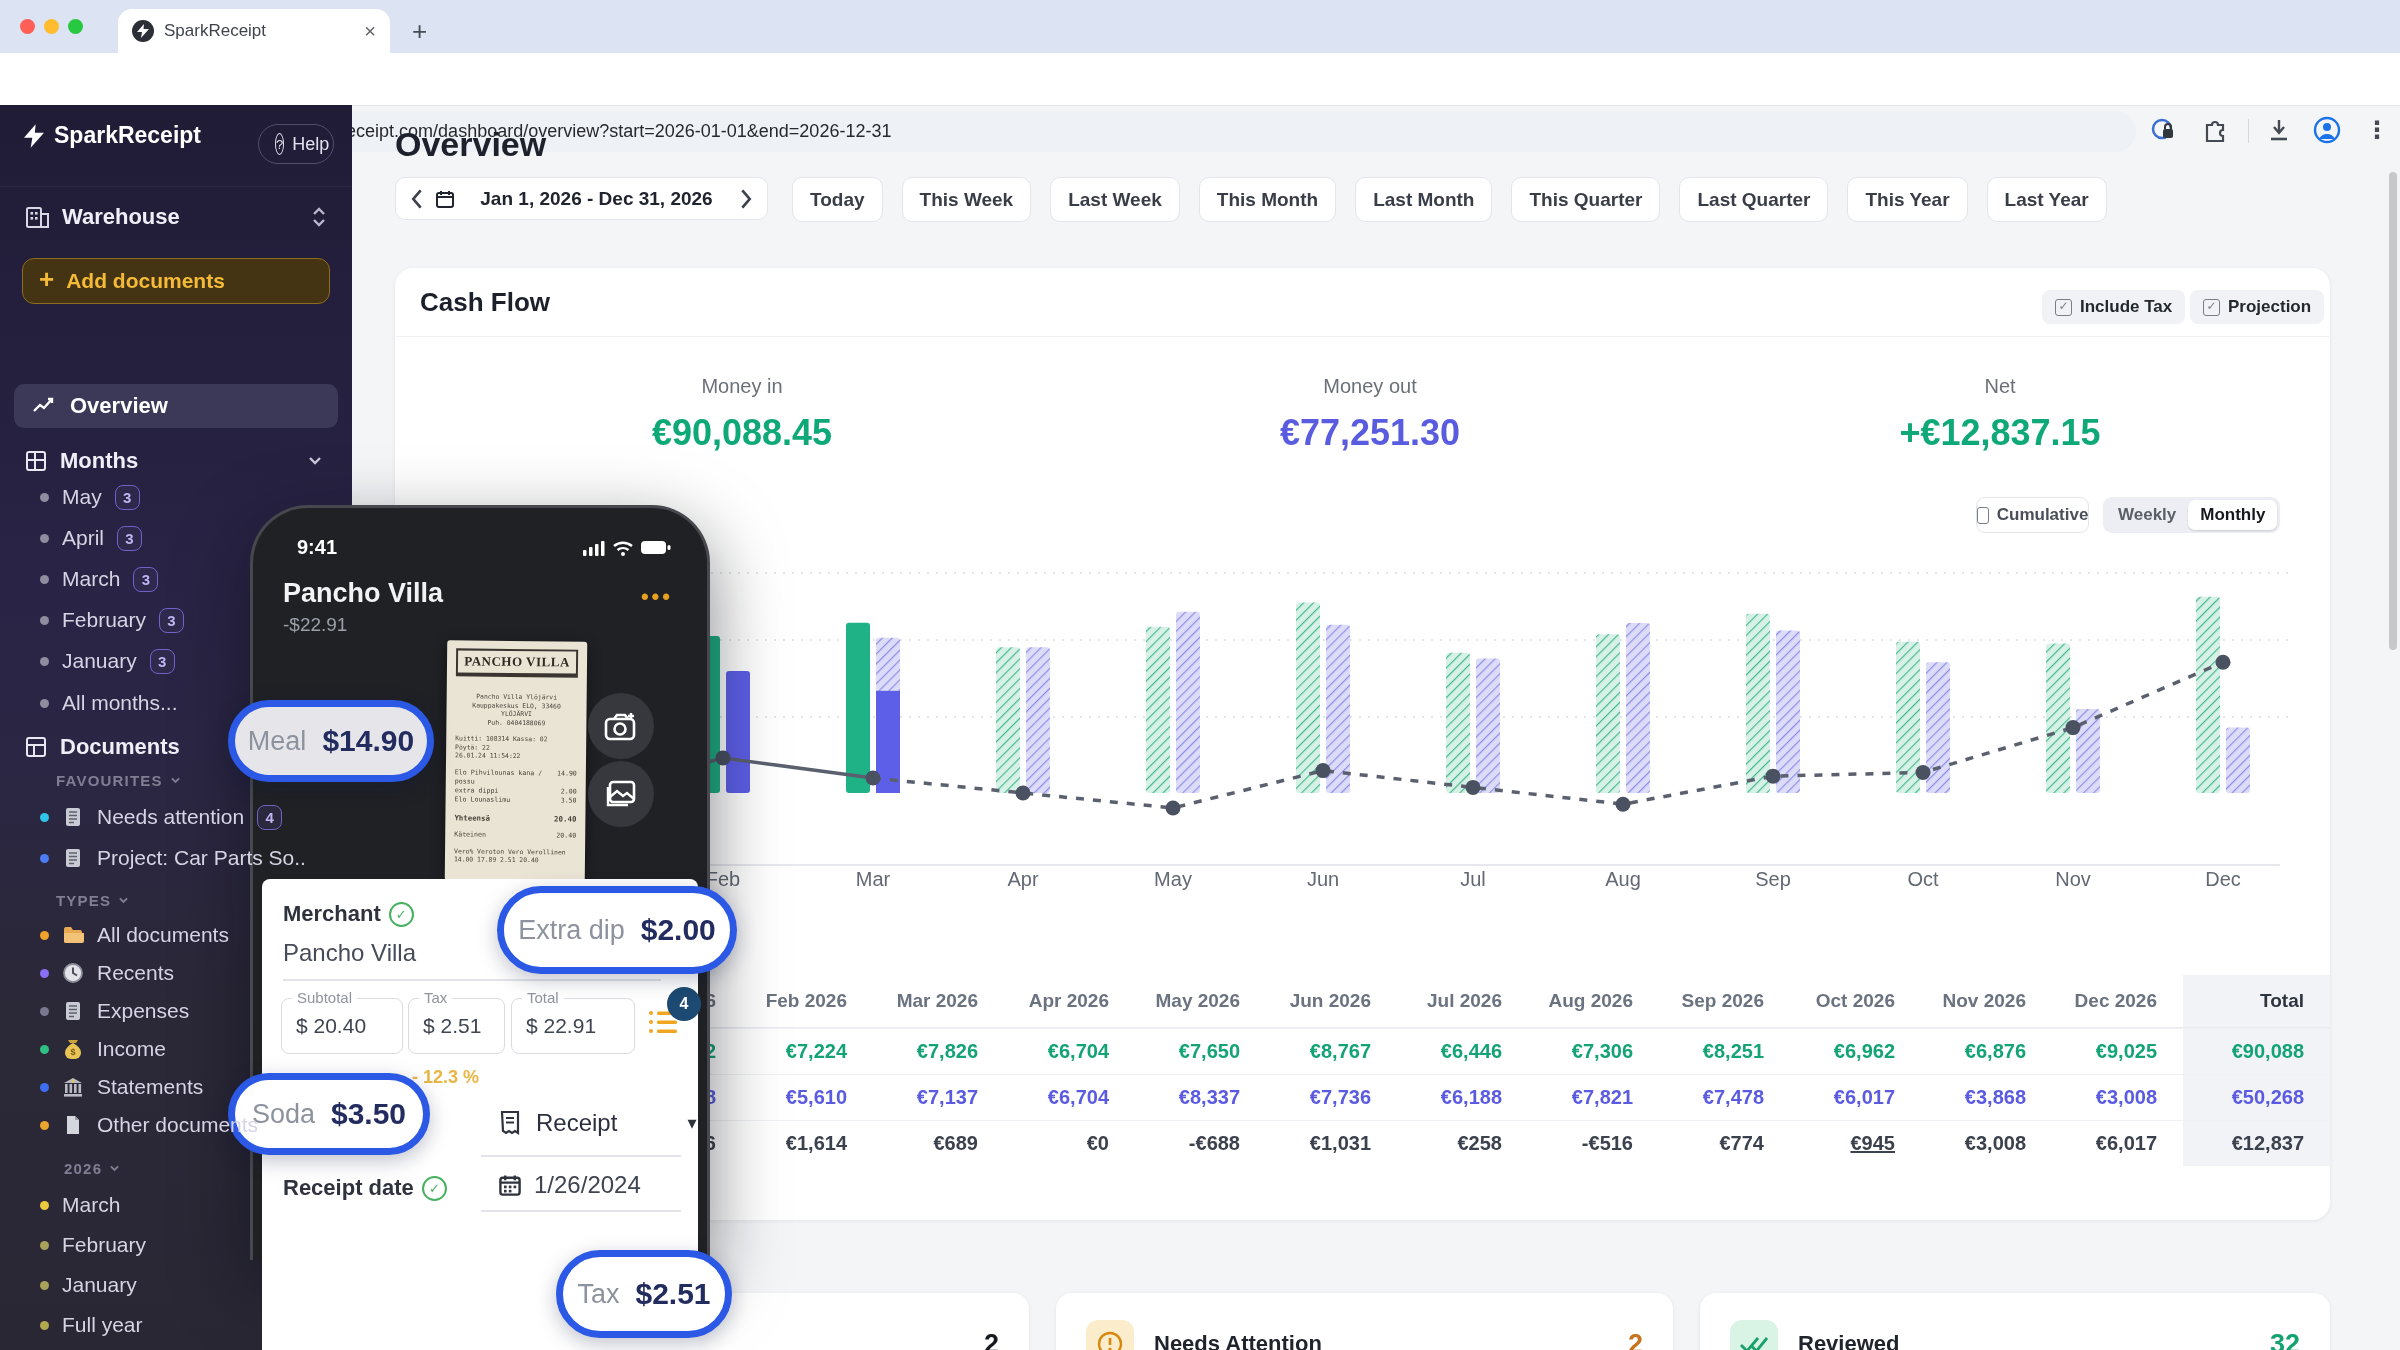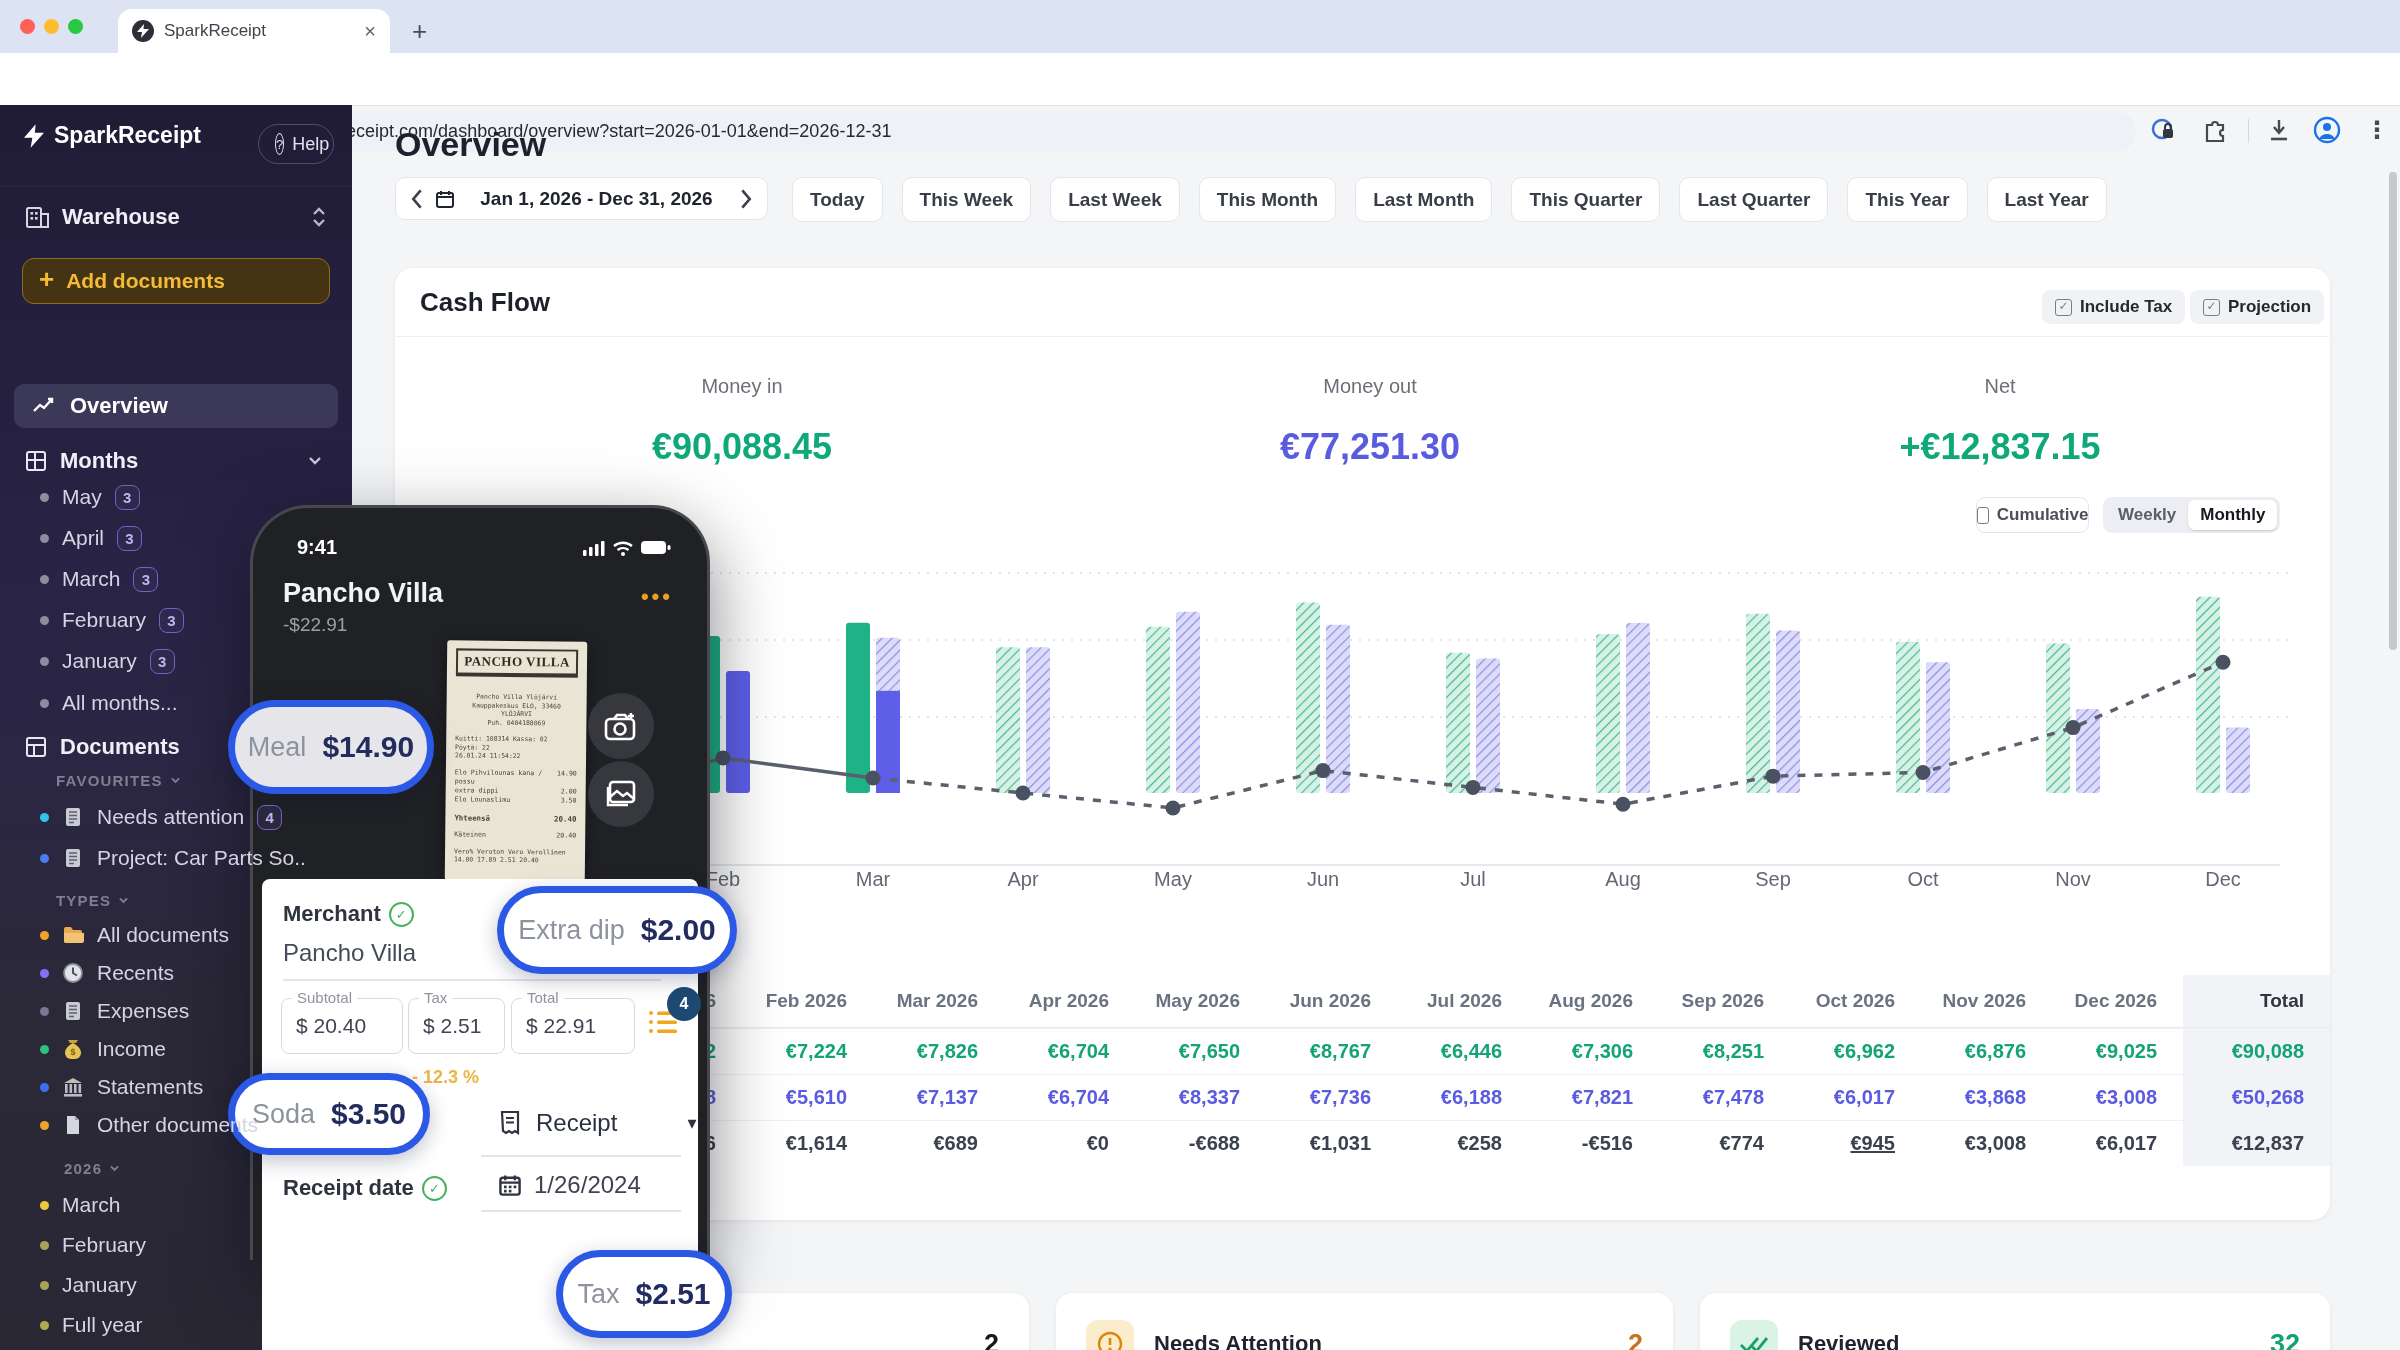--- a/index.html
+++ b/index.html
@@ -64,21 +64,21 @@
   .pillbtn{height:43px;background:#fff;border:1px solid #e3e5ea;border-radius:10px;display:flex;align-items:center;
     padding:0 17px;font-size:19px;font-weight:600;color:#383d47;white-space:nowrap;}
   #cf-card{left:395px;top:268px;width:1935px;height:952px;background:#fff;border-radius:18px;
     box-shadow:0 1px 4px rgba(20,24,40,.07);}
   #cf-title{left:420px;top:287px;font-size:26px;font-weight:800;color:#1b202a;}
   .togglebtn{top:290px;height:34px;background:#f1f2f6;border-radius:8px;display:flex;align-items:center;gap:8px;
     padding:0 13px;font-size:17px;font-weight:600;color:#24292f;}
   .ckbox{width:15px;height:15px;border:1.7px solid #787e87;border-radius:3px;color:#787e87;font-size:12px;line-height:13px;text-align:center;}
   #cf-div{left:396px;top:336px;width:1933px;height:1px;background:#eef0f2;}
   .sumblk{top:375px;width:600px;text-align:center;}
-  .sumblk .lb{font-size:20px;color:#6a7077;margin-bottom:28px;}
+  .sumblk .lb{font-size:20px;color:#6a7077;margin-bottom:14px;}
   .sumblk .vl{font-size:36px;font-weight:800;}
   #cumulative-btn{left:1976px;top:497px;width:113px;height:36px;background:#fff;border:1px solid #e3e5ea;border-radius:9px;
     display:flex;align-items:center;justify-content:center;gap:8px;font-size:17px;font-weight:600;color:#4a4f59;box-sizing:border-box;}
   #seg{left:2103px;top:497px;height:36px;background:#eceef3;border-radius:9px;display:flex;align-items:center;padding:3px;box-sizing:border-box;}
   #seg .opt{height:30px;display:flex;align-items:center;padding:0 12px;font-size:17px;font-weight:600;color:#5a6068;border-radius:7px;}
   #seg .opt.on{background:#fff;color:#15181e;font-weight:700;box-shadow:0 1px 2px rgba(0,0,0,.15);}
   
   #cf-table{left:611px;top:975px;width:1719px;}
   .trow{display:flex;}
   .tcell{width:131px;text-align:right;padding-right:26px;box-sizing:border-box;font-size:20px;font-weight:600;
@@ -615,21 +615,21 @@
             <rect x="5" y="14" width="2.2" height="2.2" fill="#2e333e"></rect>
             <rect x="9" y="14" width="2.2" height="2.2" fill="#2e333e"></rect>
           </svg>
         <span style="font-size:24px;color:#3e4450">1/26/2024</span>
       </div>
       <div class="sline abs" style="left:219px;top:331px;width:200px"></div>
 
     </div>
   </div>
 
-  <div class="callout abs" style="left:228px;top:700px;width:206px;height:94px;background:#e6e6ea">
+  <div class="callout abs" style="left:228px;top:700px;width:206px;height:82px;background:#e6e6ea">
     <span class="cl">Meal</span>
     <span class="cv">$14.90</span>
   </div>
   <div class="callout abs" style="left:497px;top:886px;width:240px;height:88px;background:#fff">
     <span class="cl">Extra dip</span>
     <span class="cv">$2.00</span>
   </div>
   <div class="callout abs" style="left:228px;top:1073px;width:202px;height:82px;background:#fff">
     <span class="cl">Soda</span>
     <span class="cv">$3.50</span>

